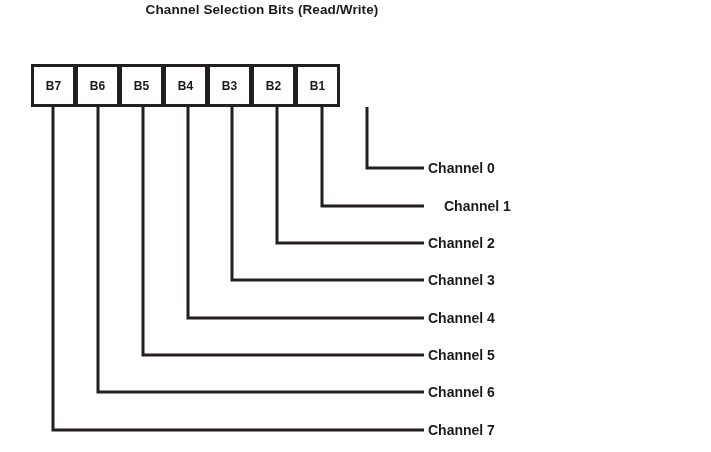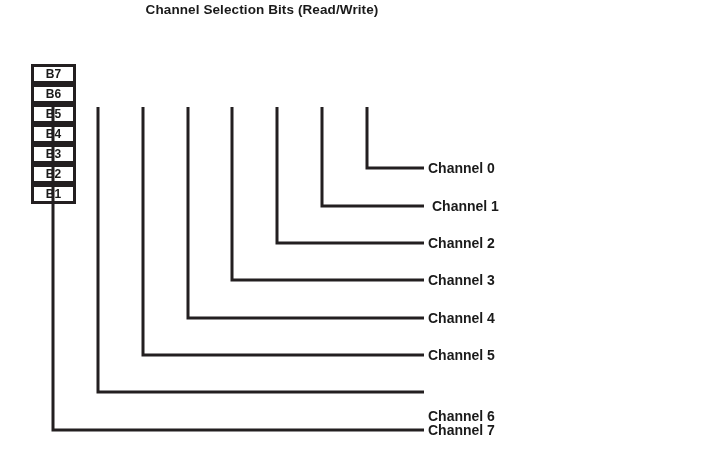--- a/index.html
+++ b/index.html
@@ -39,21 +39,20 @@
     padding-left: 17px;
   }
 
   
   #register-byte {
     position: absolute;
     left: 31px;
     top: 64px;
     height: 43px;
     display: flex;
-    flex-direction: column;
   }
   .bit-cell {
     width: 45px;
     height: 43px;
     box-sizing: border-box;
     border: 3px solid #231f20;
     background: #ffffff;
     display: flex;
     align-items: center;
     justify-content: center;
@@ -107,21 +106,21 @@
       <path d="M 322 107 L 322 206 L 424 206" fill="none" stroke="#231f20" stroke-width="3" stroke-linecap="butt" stroke-linejoin="miter"></path>
       <path d="M 277 107 L 277 243 L 424 243" fill="none" stroke="#231f20" stroke-width="3" stroke-linecap="butt" stroke-linejoin="miter"></path>
       <path d="M 232 107 L 232 280 L 424 280" fill="none" stroke="#231f20" stroke-width="3" stroke-linecap="butt" stroke-linejoin="miter"></path>
       <path d="M 188 107 L 188 318 L 424 318" fill="none" stroke="#231f20" stroke-width="3" stroke-linecap="butt" stroke-linejoin="miter"></path>
       <path d="M 143 107 L 143 355 L 424 355" fill="none" stroke="#231f20" stroke-width="3" stroke-linecap="butt" stroke-linejoin="miter"></path>
       <path d="M 98 107 L 98 392 L 424 392" fill="none" stroke="#231f20" stroke-width="3" stroke-linecap="butt" stroke-linejoin="miter"></path>
       <path d="M 53 107 L 53 430 L 424 430" fill="none" stroke="#231f20" stroke-width="3" stroke-linecap="butt" stroke-linejoin="miter"></path>
     </svg>
 
   <div class="channel-label" style="top: 168px; left: 428px;">Channel 0</div>
-  <div class="channel-label" style="top: 206px; left: 432px;">Channel 1</div>
+  <div class="channel-label" style="top: 206px; left: 444px;">Channel 1</div>
   <div class="channel-label" style="top: 243px; left: 428px;">Channel 2</div>
   <div class="channel-label" style="top: 280px; left: 428px;">Channel 3</div>
   <div class="channel-label" style="top: 318px; left: 428px;">Channel 4</div>
   <div class="channel-label" style="top: 355px; left: 428px;">Channel 5</div>
-  <div class="channel-label" style="top: 392px; left: 428px; margin-top: 24px;">Channel 6</div>
+  <div class="channel-label" style="top: 392px; left: 428px;">Channel 6</div>
   <div class="channel-label" style="top: 430px; left: 428px;">Channel 7</div>
 
 </div>
 
 </body></html>

